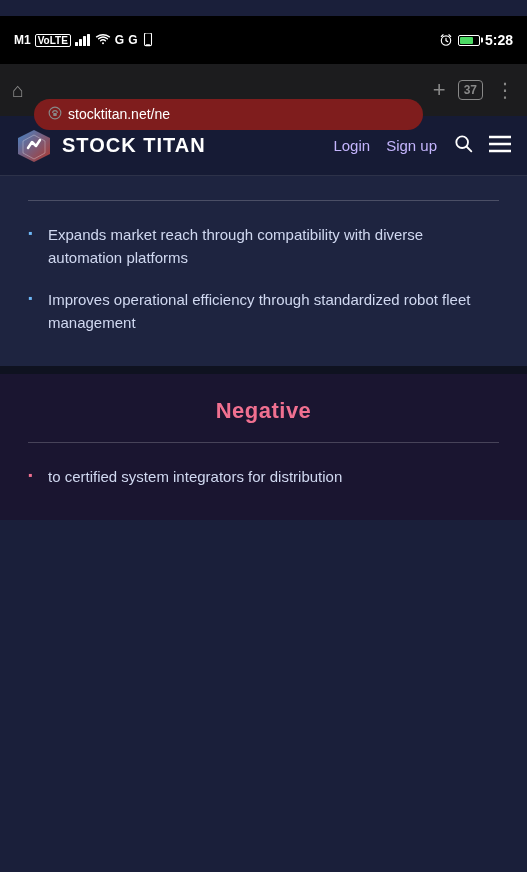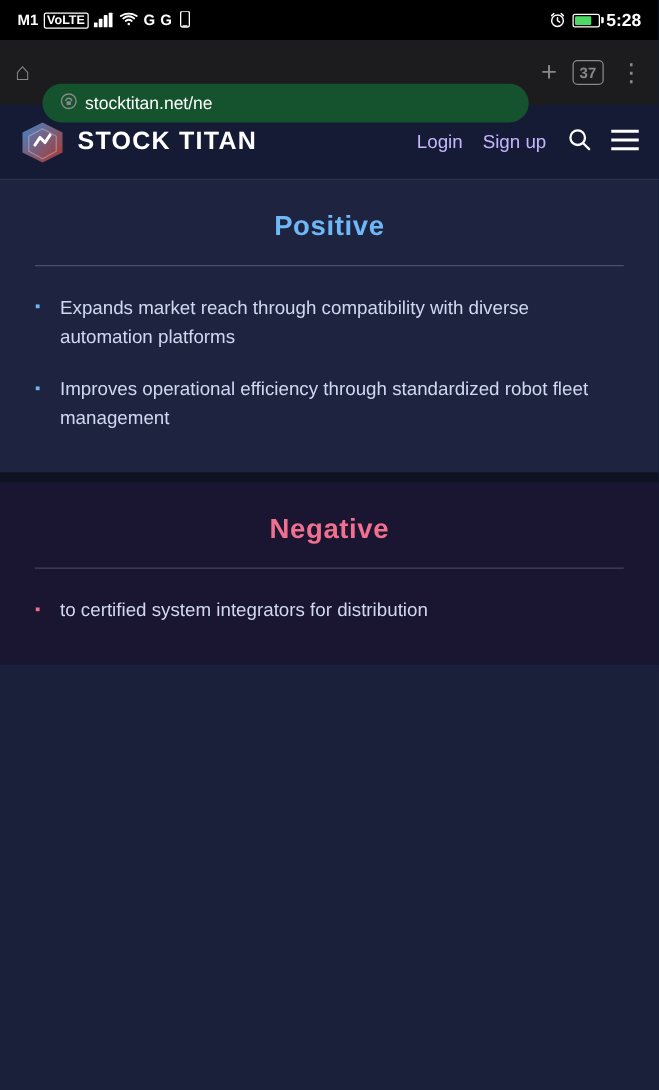--- a/index.html
+++ b/index.html
@@ -19,21 +19,22 @@
 
     
     .status-bar {
       background: #000;
       color: #fff;
       display: flex;
       justify-content: space-between;
       align-items: center;
       padding: 4px 14px;
       font-size: 13px;
-      height: 32px;
+      height: 48px;
+      margin-top: 16px;
     }
 
     .status-left {
       display: flex;
       align-items: center;
       gap: 4px;
       font-size: 12px;
       font-weight: 600;
     }
 
@@ -85,21 +86,21 @@
     }
 
     .browser-home {
       color: #888;
       font-size: 20px;
       cursor: pointer;
     }
 
     .browser-url {
       flex: 1;
-      background: #14532d;
+      background: #7f1d1d;
       border-radius: 20px;
       padding: 7px 14px;
       display: flex;
       align-items: center;
       gap: 6px;
       min-width: 0;
       margin-top: 48px;
     }
 
     .url-icon {
@@ -366,23 +367,20 @@
         <line x1="0" y1="9" x2="22" y2="9" stroke="#fff" stroke-width="2.5" stroke-linecap="round"></line>
         <line x1="0" y1="16" x2="22" y2="16" stroke="#fff" stroke-width="2.5" stroke-linecap="round"></line>
       </svg>
     </span>
   </div>
 </nav>
 
 <div class="main-content">
 
   <div class="positive-section">
-    <h2 class="section-title positive-title">
-      <span>Positive</span>
-    </h2>
     <div class="section-divider"></div>
     <ul class="bullet-list">
       <li>Expands market reach through compatibility with diverse automation platforms</li>
       <li>Improves operational efficiency through standardized robot fleet management</li>
     </ul>
   </div>
 
   <div class="section-gap"></div>
 
   <div class="negative-section">

